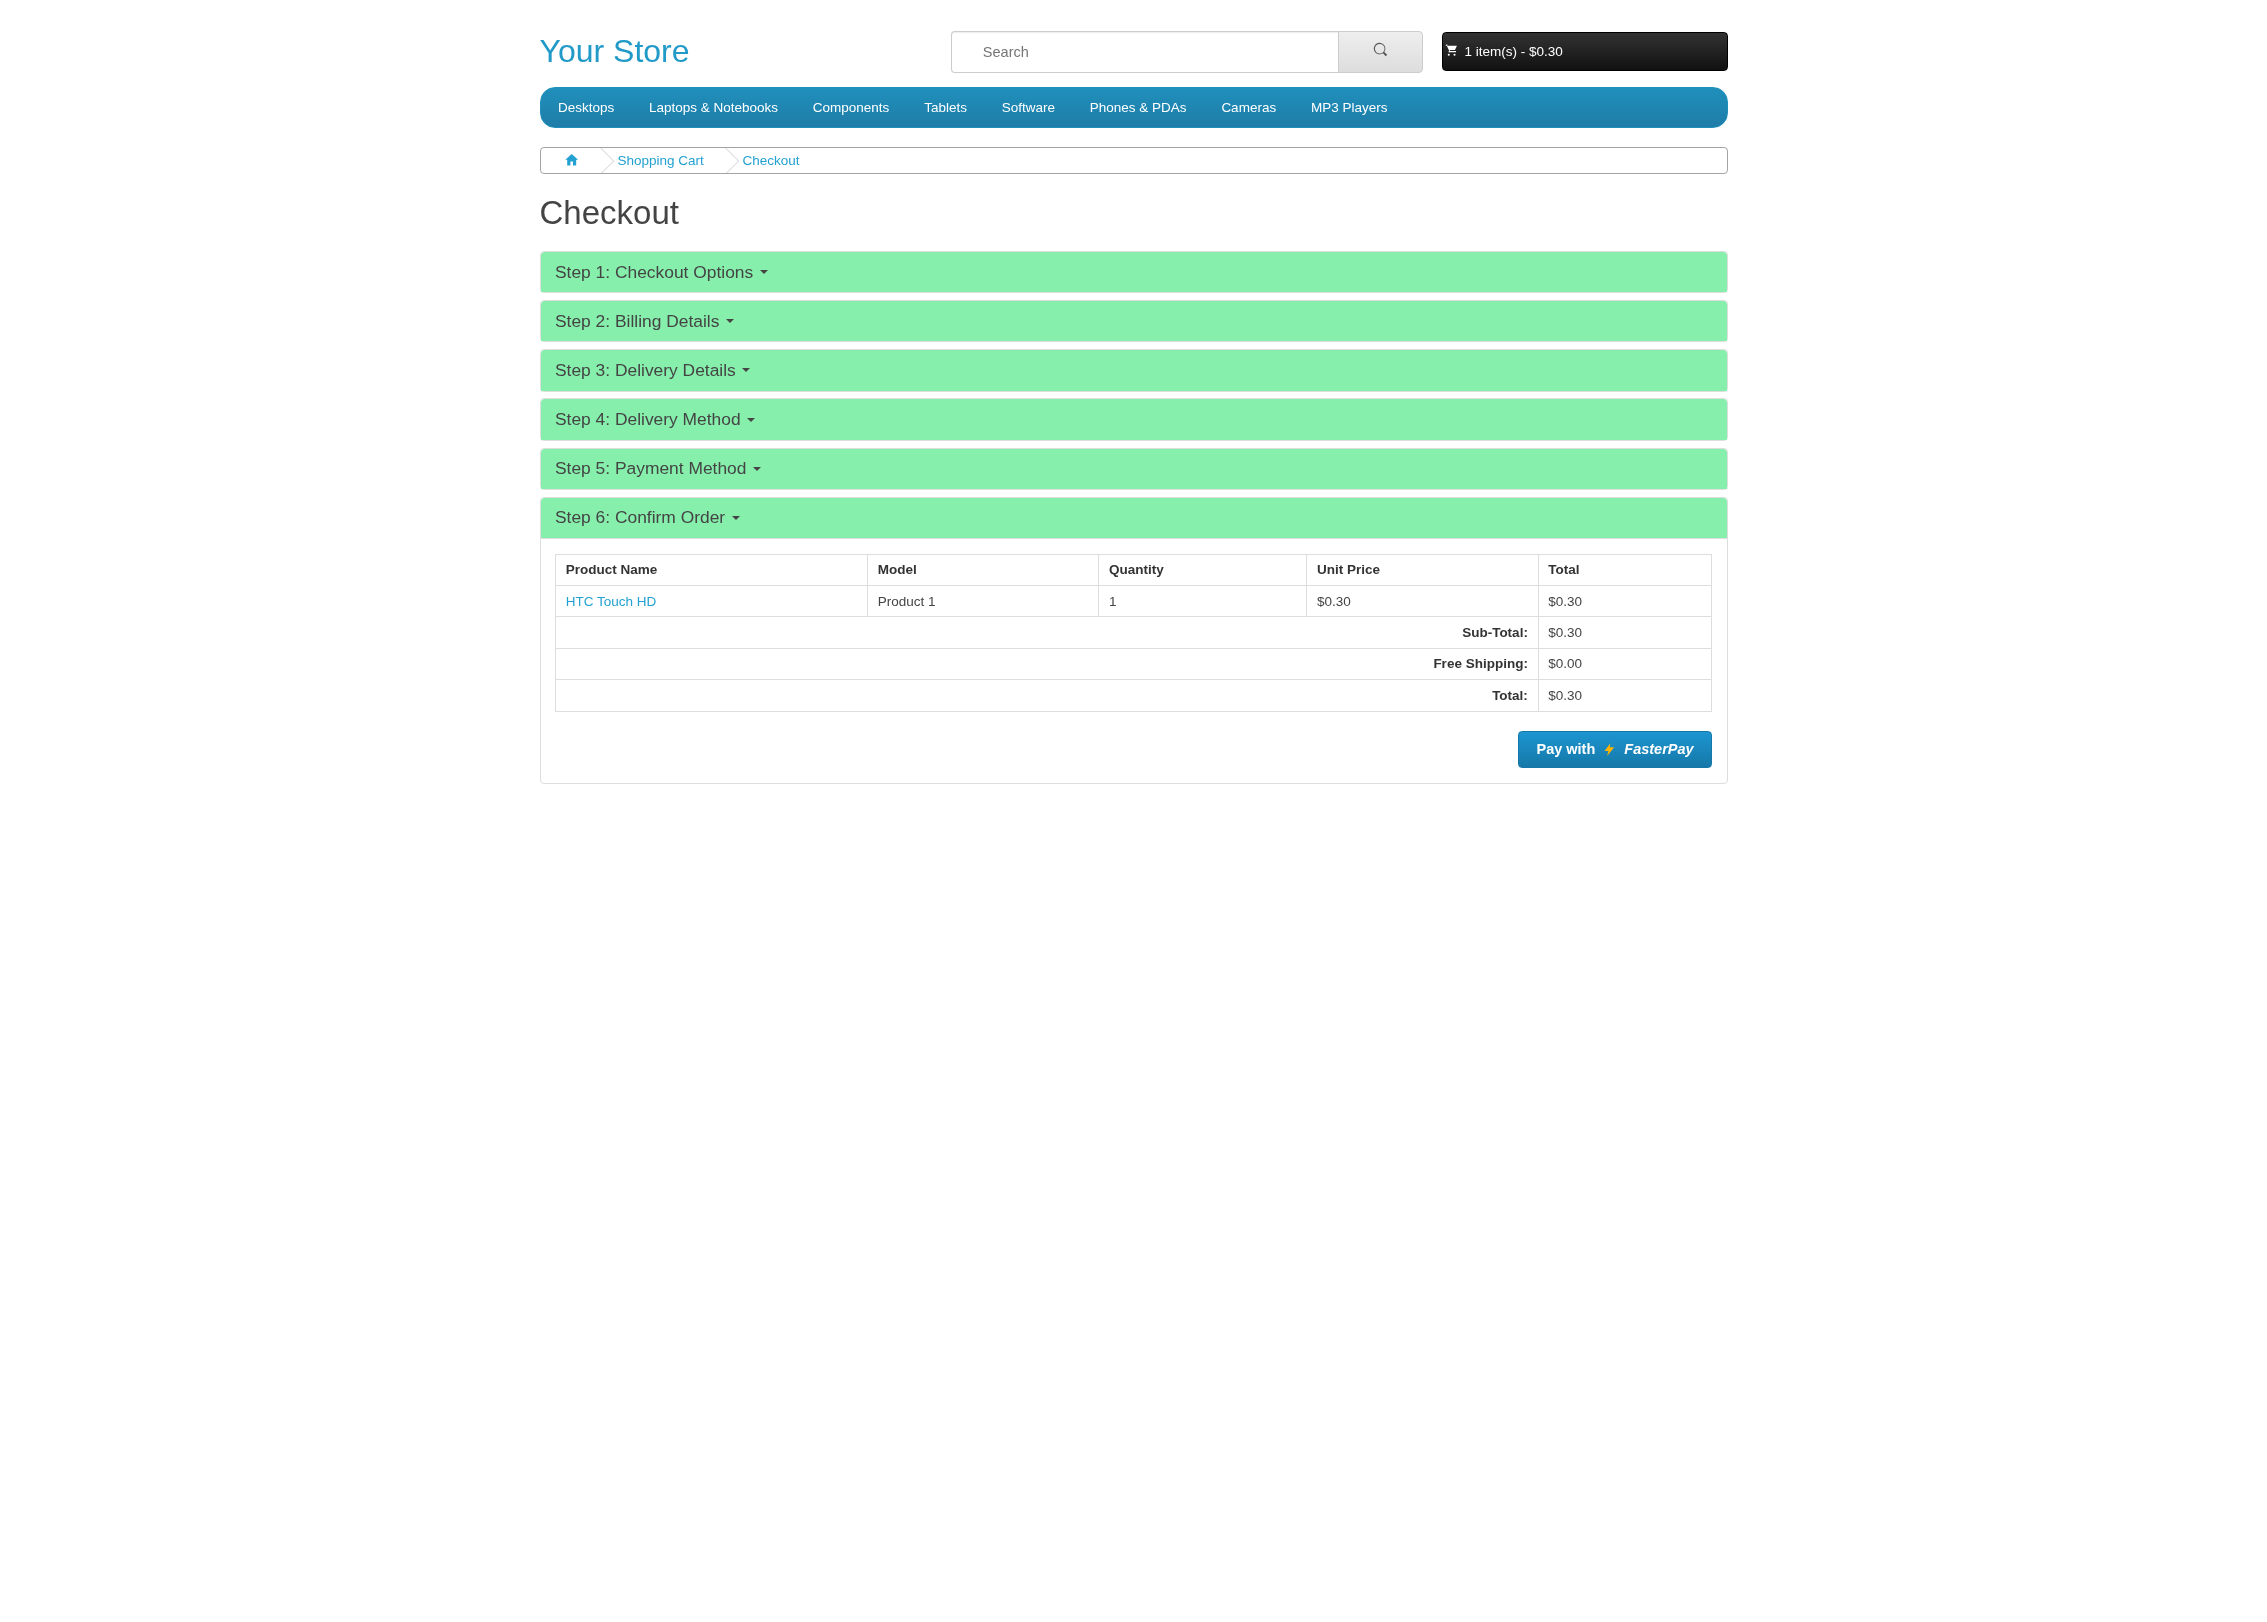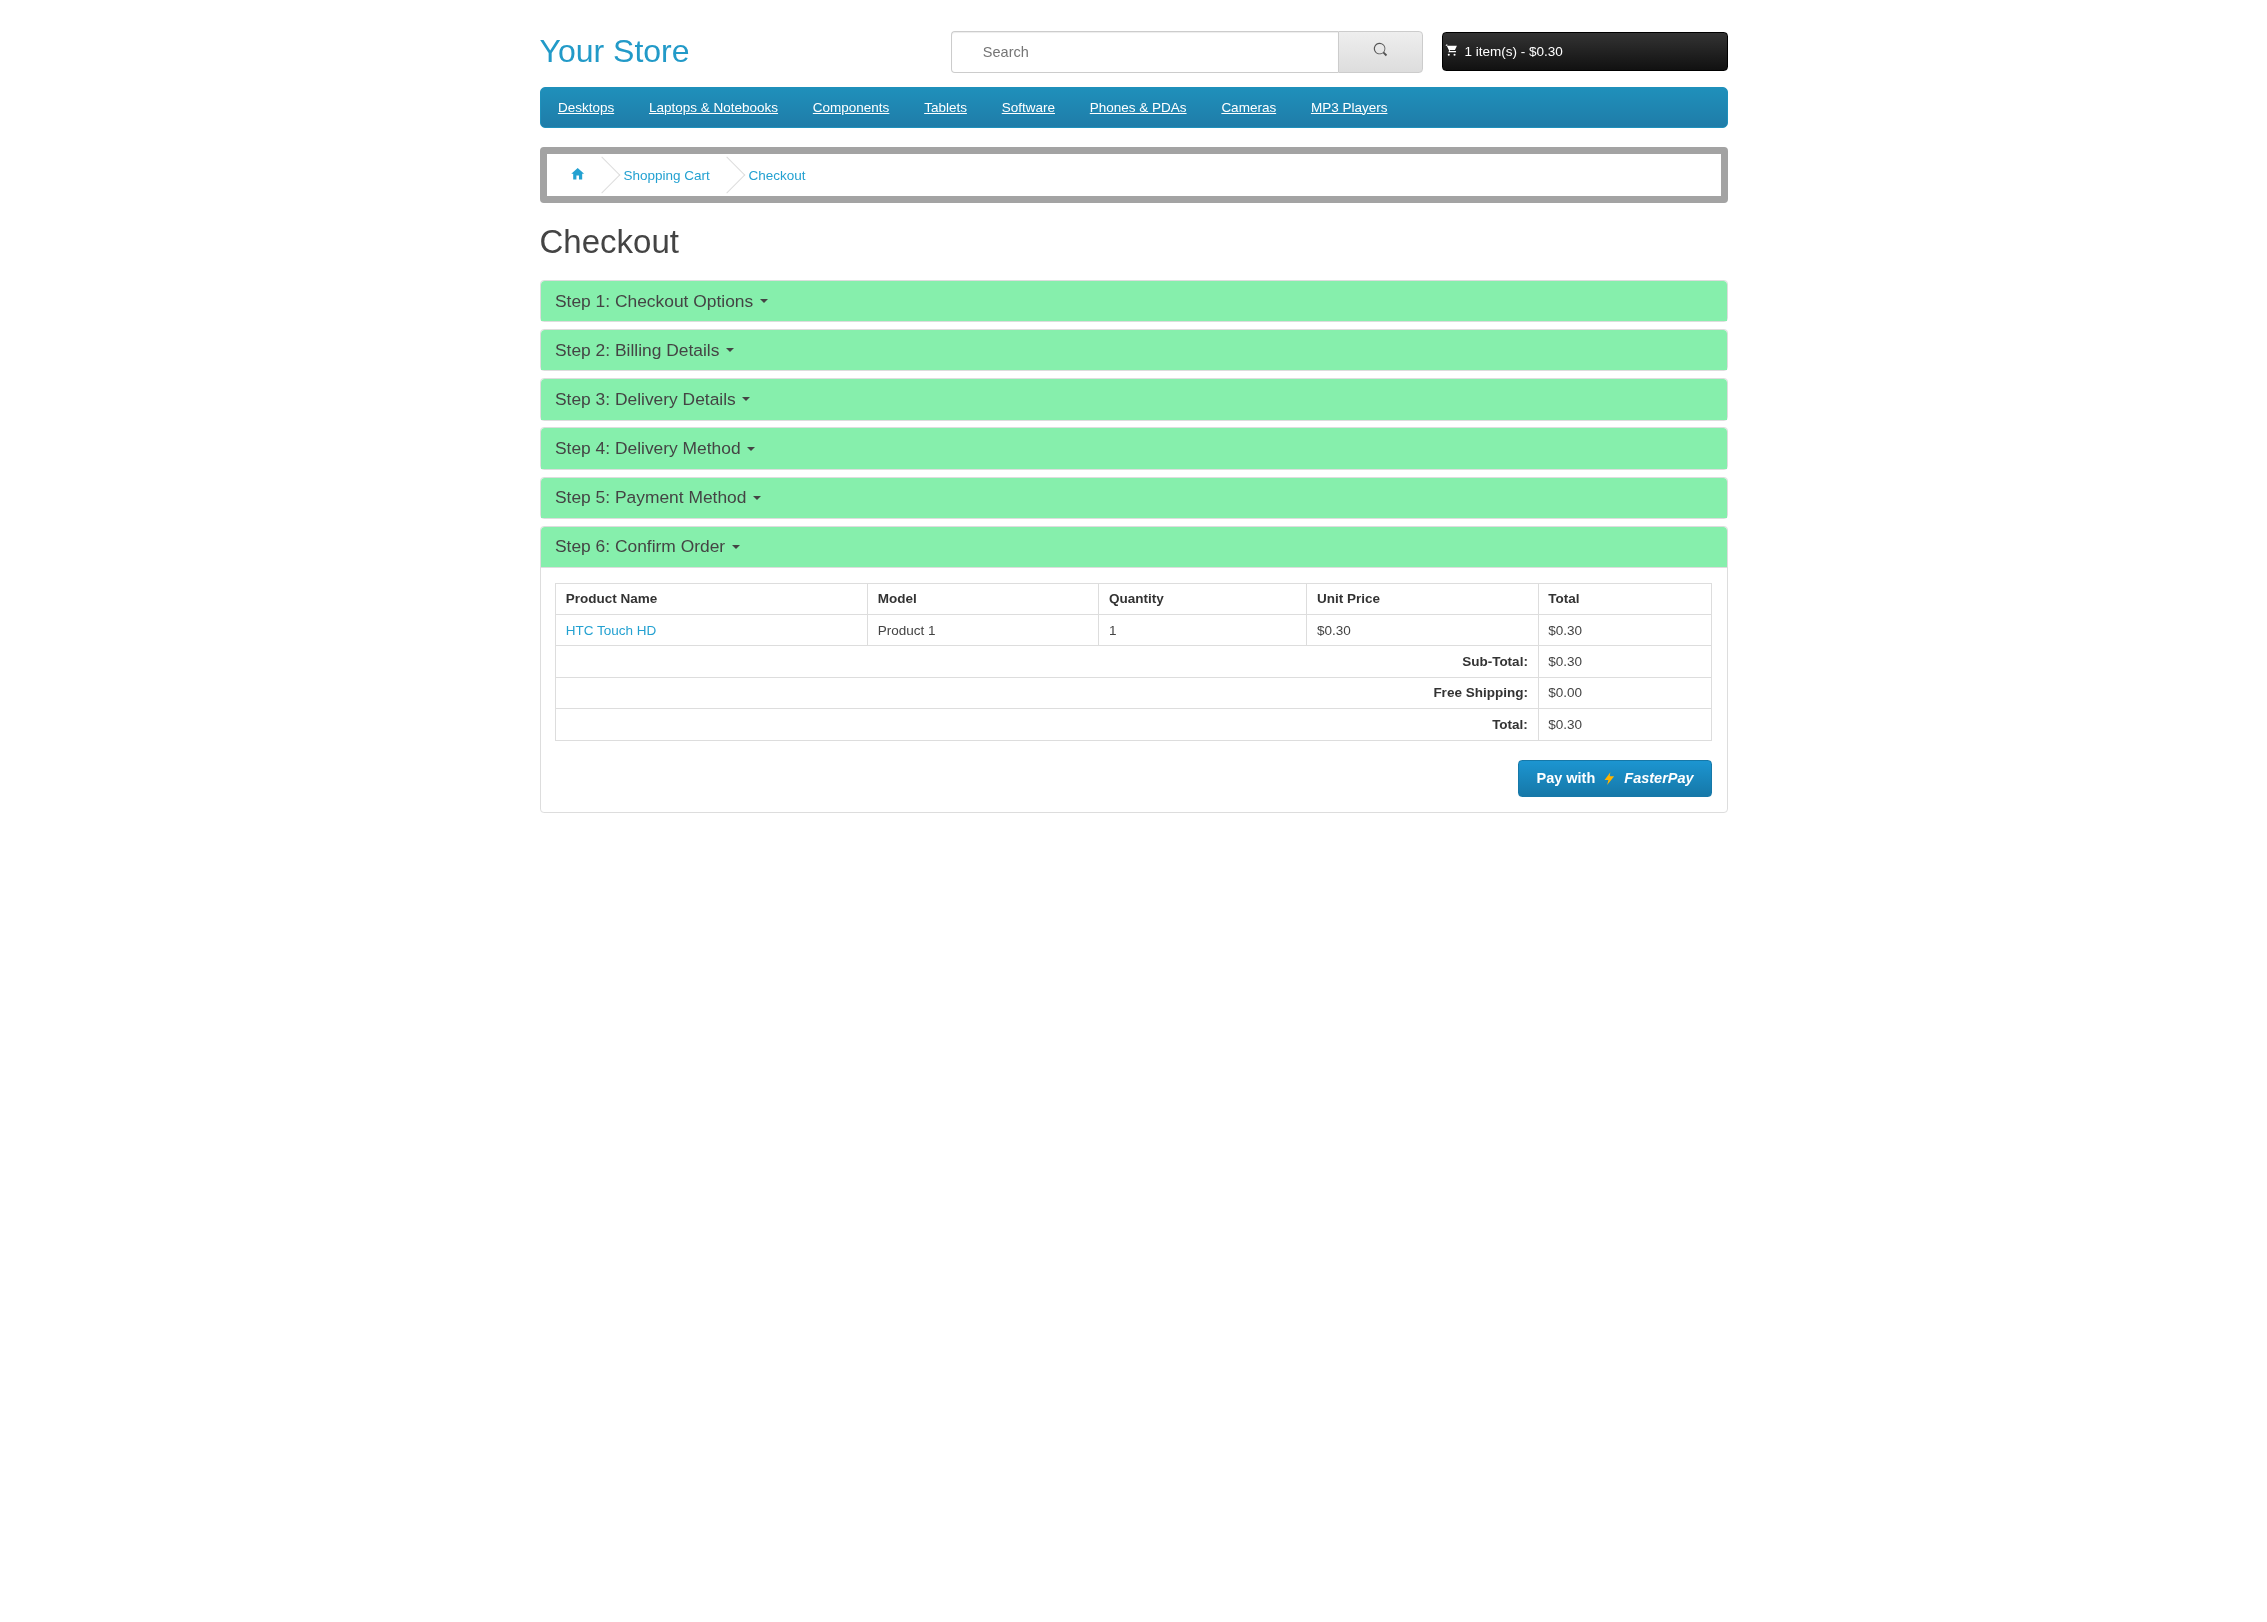--- a/index.html
+++ b/index.html
@@ -69,42 +69,41 @@
     justify-content: flex-start;
     gap: 5.8px;
     cursor: pointer;
   }
 
   
   .navbar {
     background: #229ac8;
     background: linear-gradient(#1f90bb,#1f7ca8);
     border: 1px solid #1f90bb;
-    border-radius: 5px;
+    border-radius: 15px;
     min-height: 41px;
     display: flex;
     color: #fff;
-    text-decoration: underline;
   }
   .nav-item {
     padding: 11.6px 17.4px;
     color: #fff;
     font-size: 13.5px;
     cursor: pointer;
     white-space: nowrap;
   }
 
   
   .breadcrumb {
     margin: 19.3px 0;
-    border: 7px solid #a3a3a3;
+    border: 1px solid #a3a3a3;
     border-radius: 3.9px;
     padding: 0;
     display: flex;
-    height: 56px;
+    height: 27px;
     overflow: hidden;
   }
   .crumb {
     position: relative;
     padding: 0 19.3px;
     height: 100%;
     display: flex;
     align-items: center;
     color: #23a1d1;
   }

